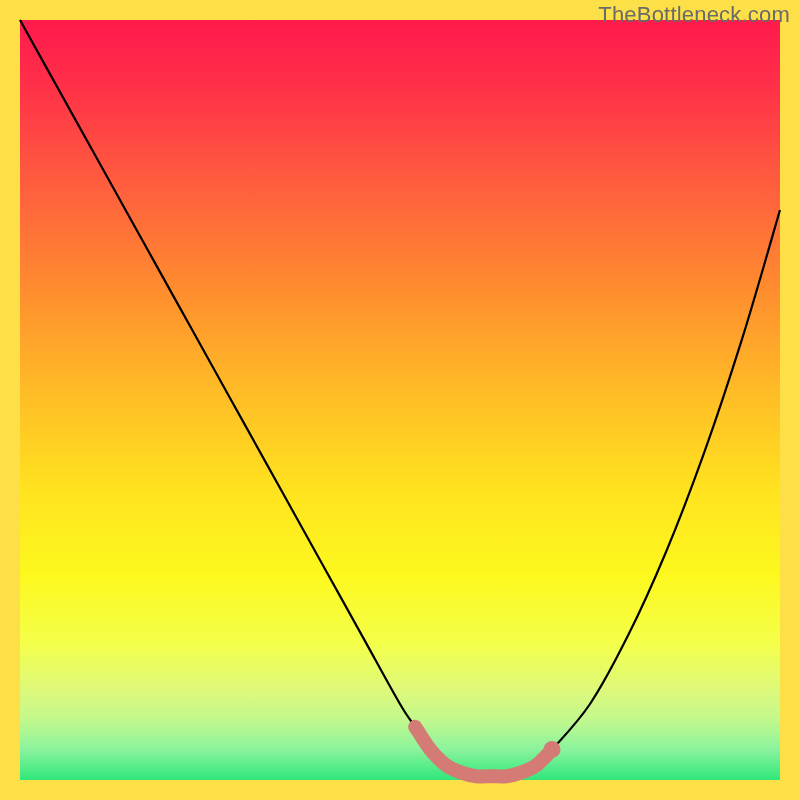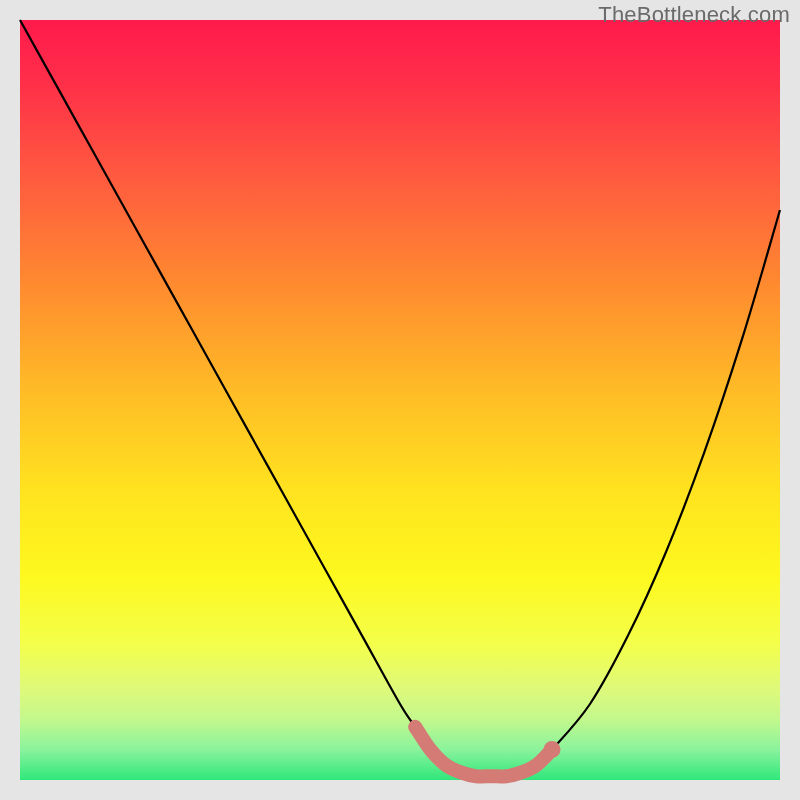--- a/index.html
+++ b/index.html
@@ -1,21 +1,21 @@
 <!DOCTYPE html>
 <html><head>
 <meta charset="utf-8">
 <style>
   * { margin: 0; padding: 0; box-sizing: border-box; }
   html, body { width: 800px; height: 800px; overflow: hidden; background: #000; }
   .frame {
     position: relative;
     width: 800px;
     height: 800px;
-    background: #e5e5e5;
+    background: #fde047;
   }
   .plot {
     position: absolute;
     left: 20px;
     top: 20px;
     width: 760px;
     height: 760px;
     background: linear-gradient(to bottom,
       #ff1a4c 0%,
       #ff2e49 8%,

